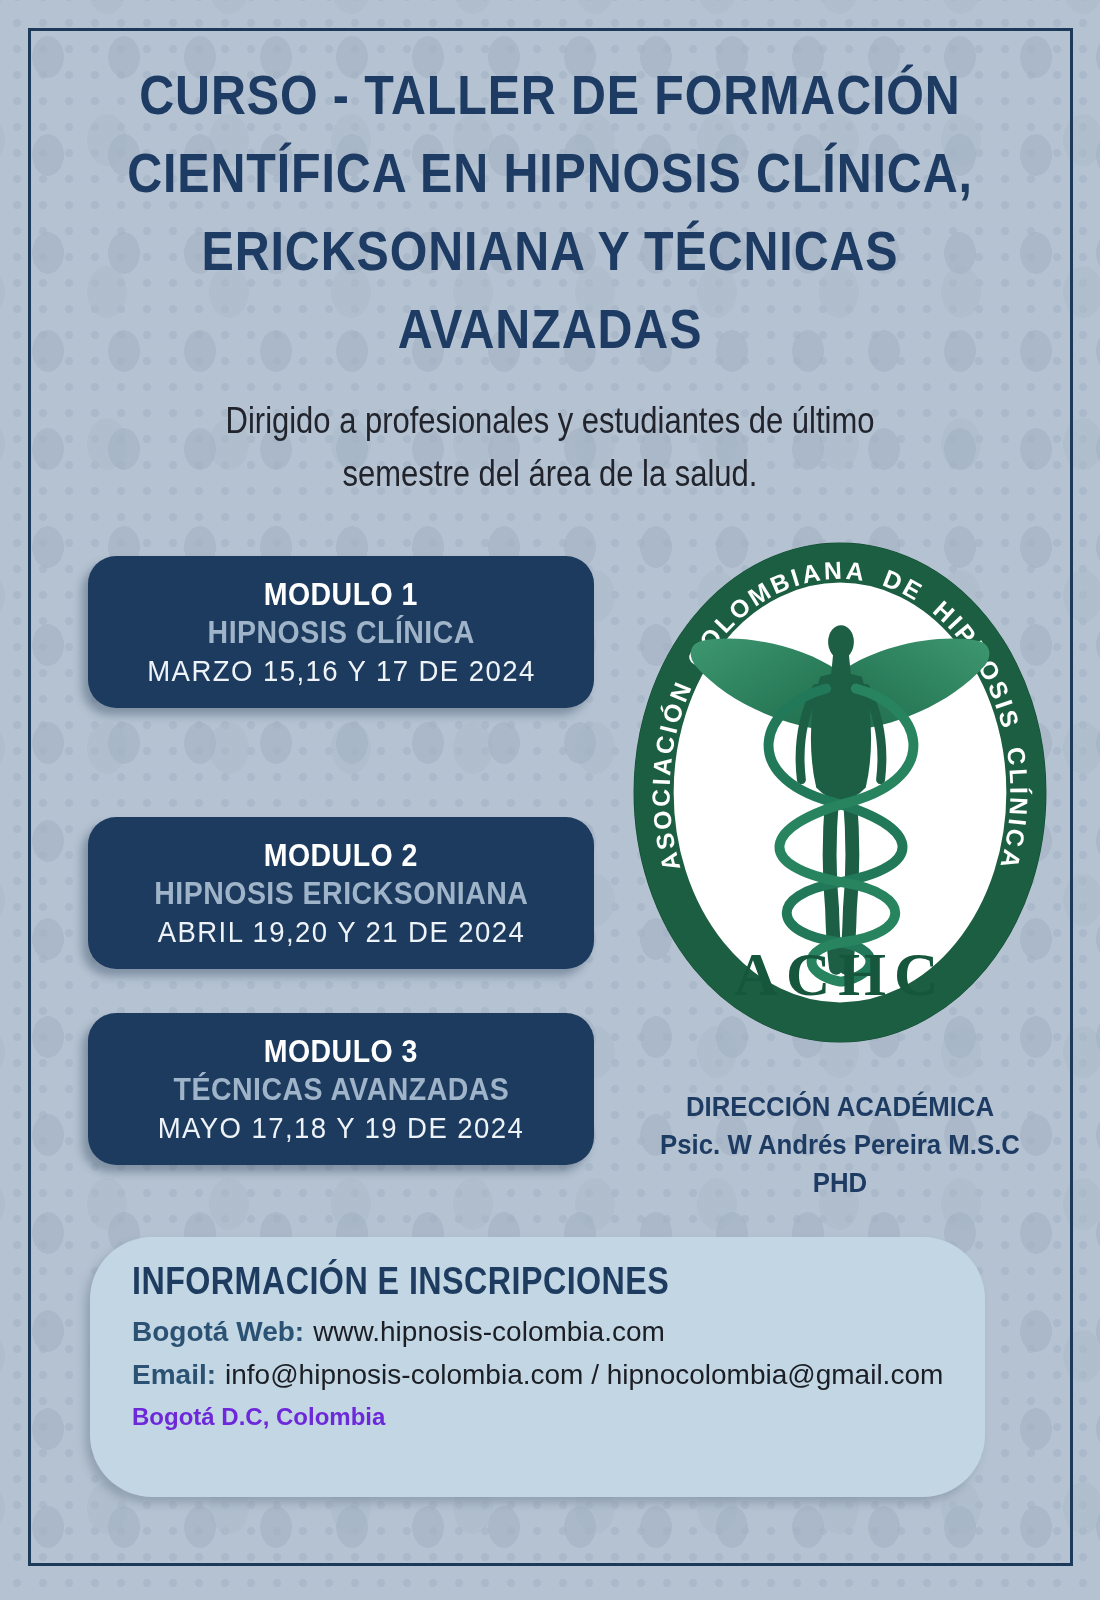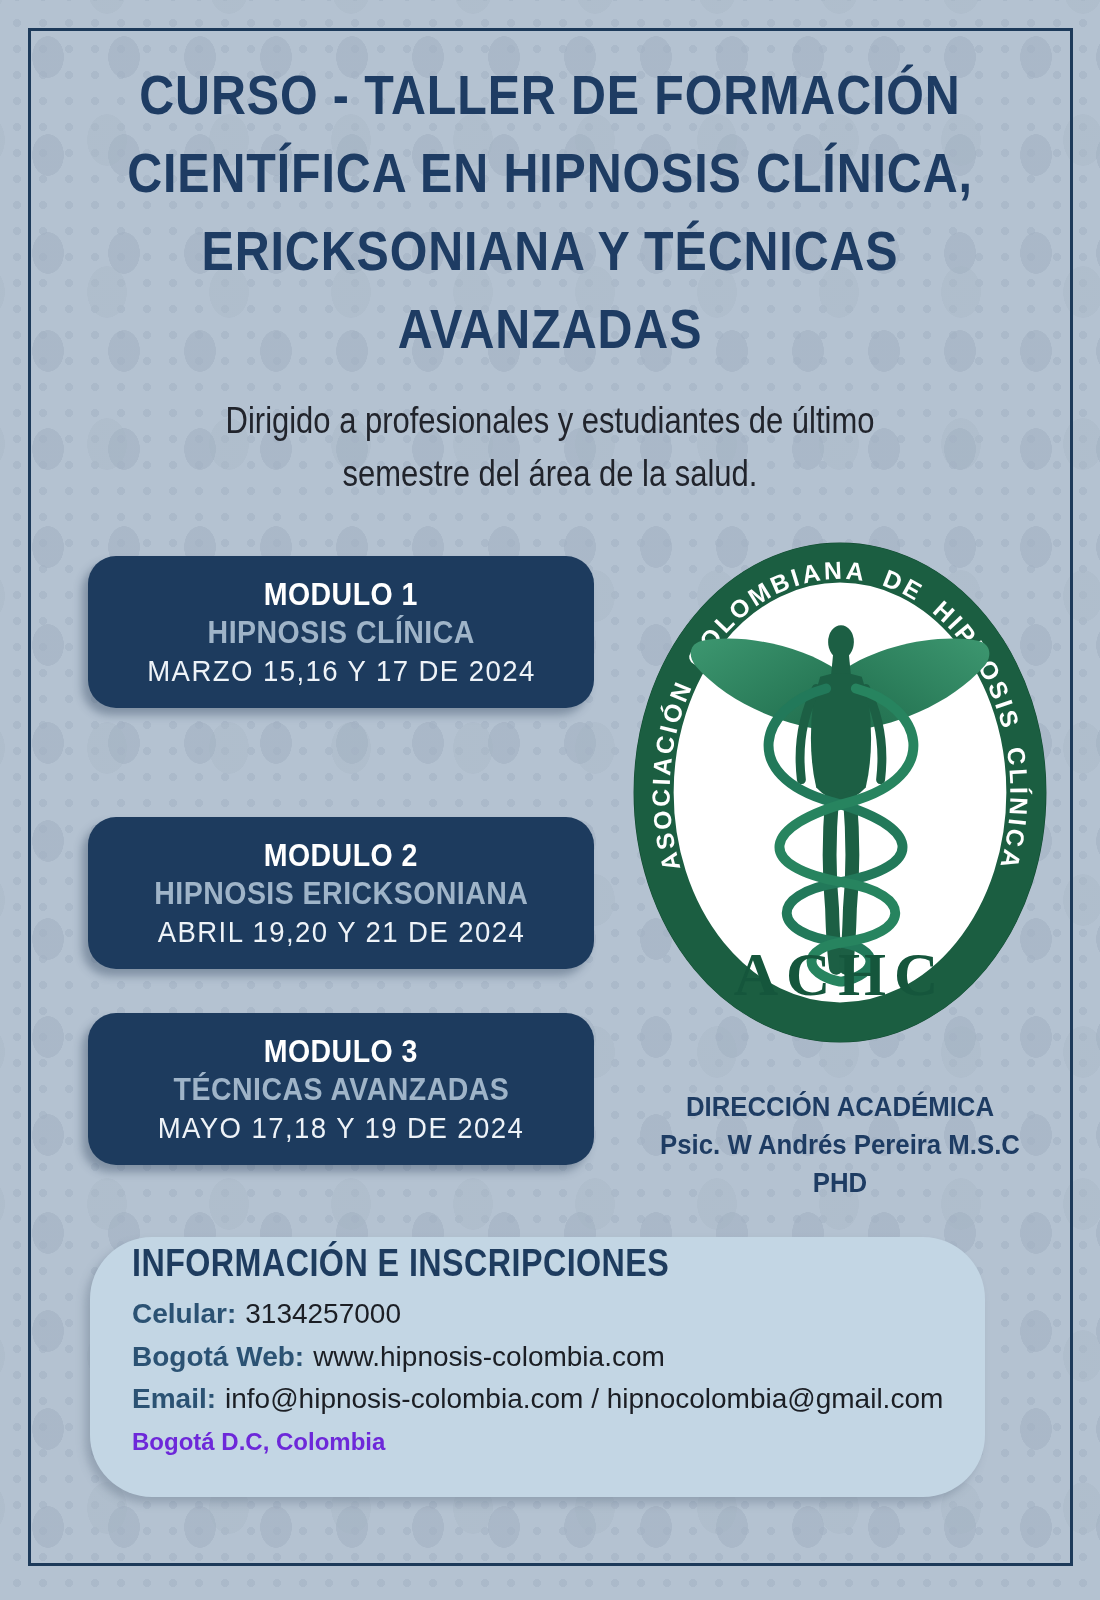--- a/index.html
+++ b/index.html
@@ -88,21 +88,21 @@
   .direction .d-heading { font-size: 28px; font-weight: 700; line-height: 38px; }
   .direction .d-name    { font-size: 28px; font-weight: 700; line-height: 38px; }
 
   .info-box {
     position: absolute;
     left: 90px; top: 1237px;
     width: 895px; height: 260px;
     background: #c3d6e4;
     border-radius: 62px;
     box-shadow: -5px 6px 9px rgba(90,105,125,0.35);
-    padding: 4px 40px 0 42px;
+    padding: 22px 40px 0 42px;
   }
   .info-heading {
     color: #1e3c5f;
     font-size: 38px;
     font-weight: 700;
     line-height: 44px;
     transform: scaleX(0.85);
     transform-origin: left center;
     letter-spacing: 0.5px;
     margin-bottom: 8px;
@@ -190,23 +190,20 @@
   </div>
 
   <div class="direction">
     <div class="d-heading">DIRECCIÓN ACADÉMICA</div>
     <div class="d-name">Psic. W Andrés Pereira M.S.C PHD</div>
   </div>
 
   <div class="info-box">
     <div class="info-heading">INFORMACIÓN E INSCRIPCIONES</div>
     <div class="info-row">
-      <span class="lbl">Celular:</span><span class="val">3134257000</span>
-    </div>
-    <div class="info-row">
       <span class="lbl">Bogotá Web:</span><span class="val">www.hipnosis-colombia.com</span>
     </div>
     <div class="info-row">
       <span class="lbl">Email:</span><span class="val">info@hipnosis-colombia.com / hipnocolombia@gmail.com</span>
     </div>
     <div class="info-footer">Bogotá D.C, Colombia</div>
   </div>
 </div>
 
 </body></html>

